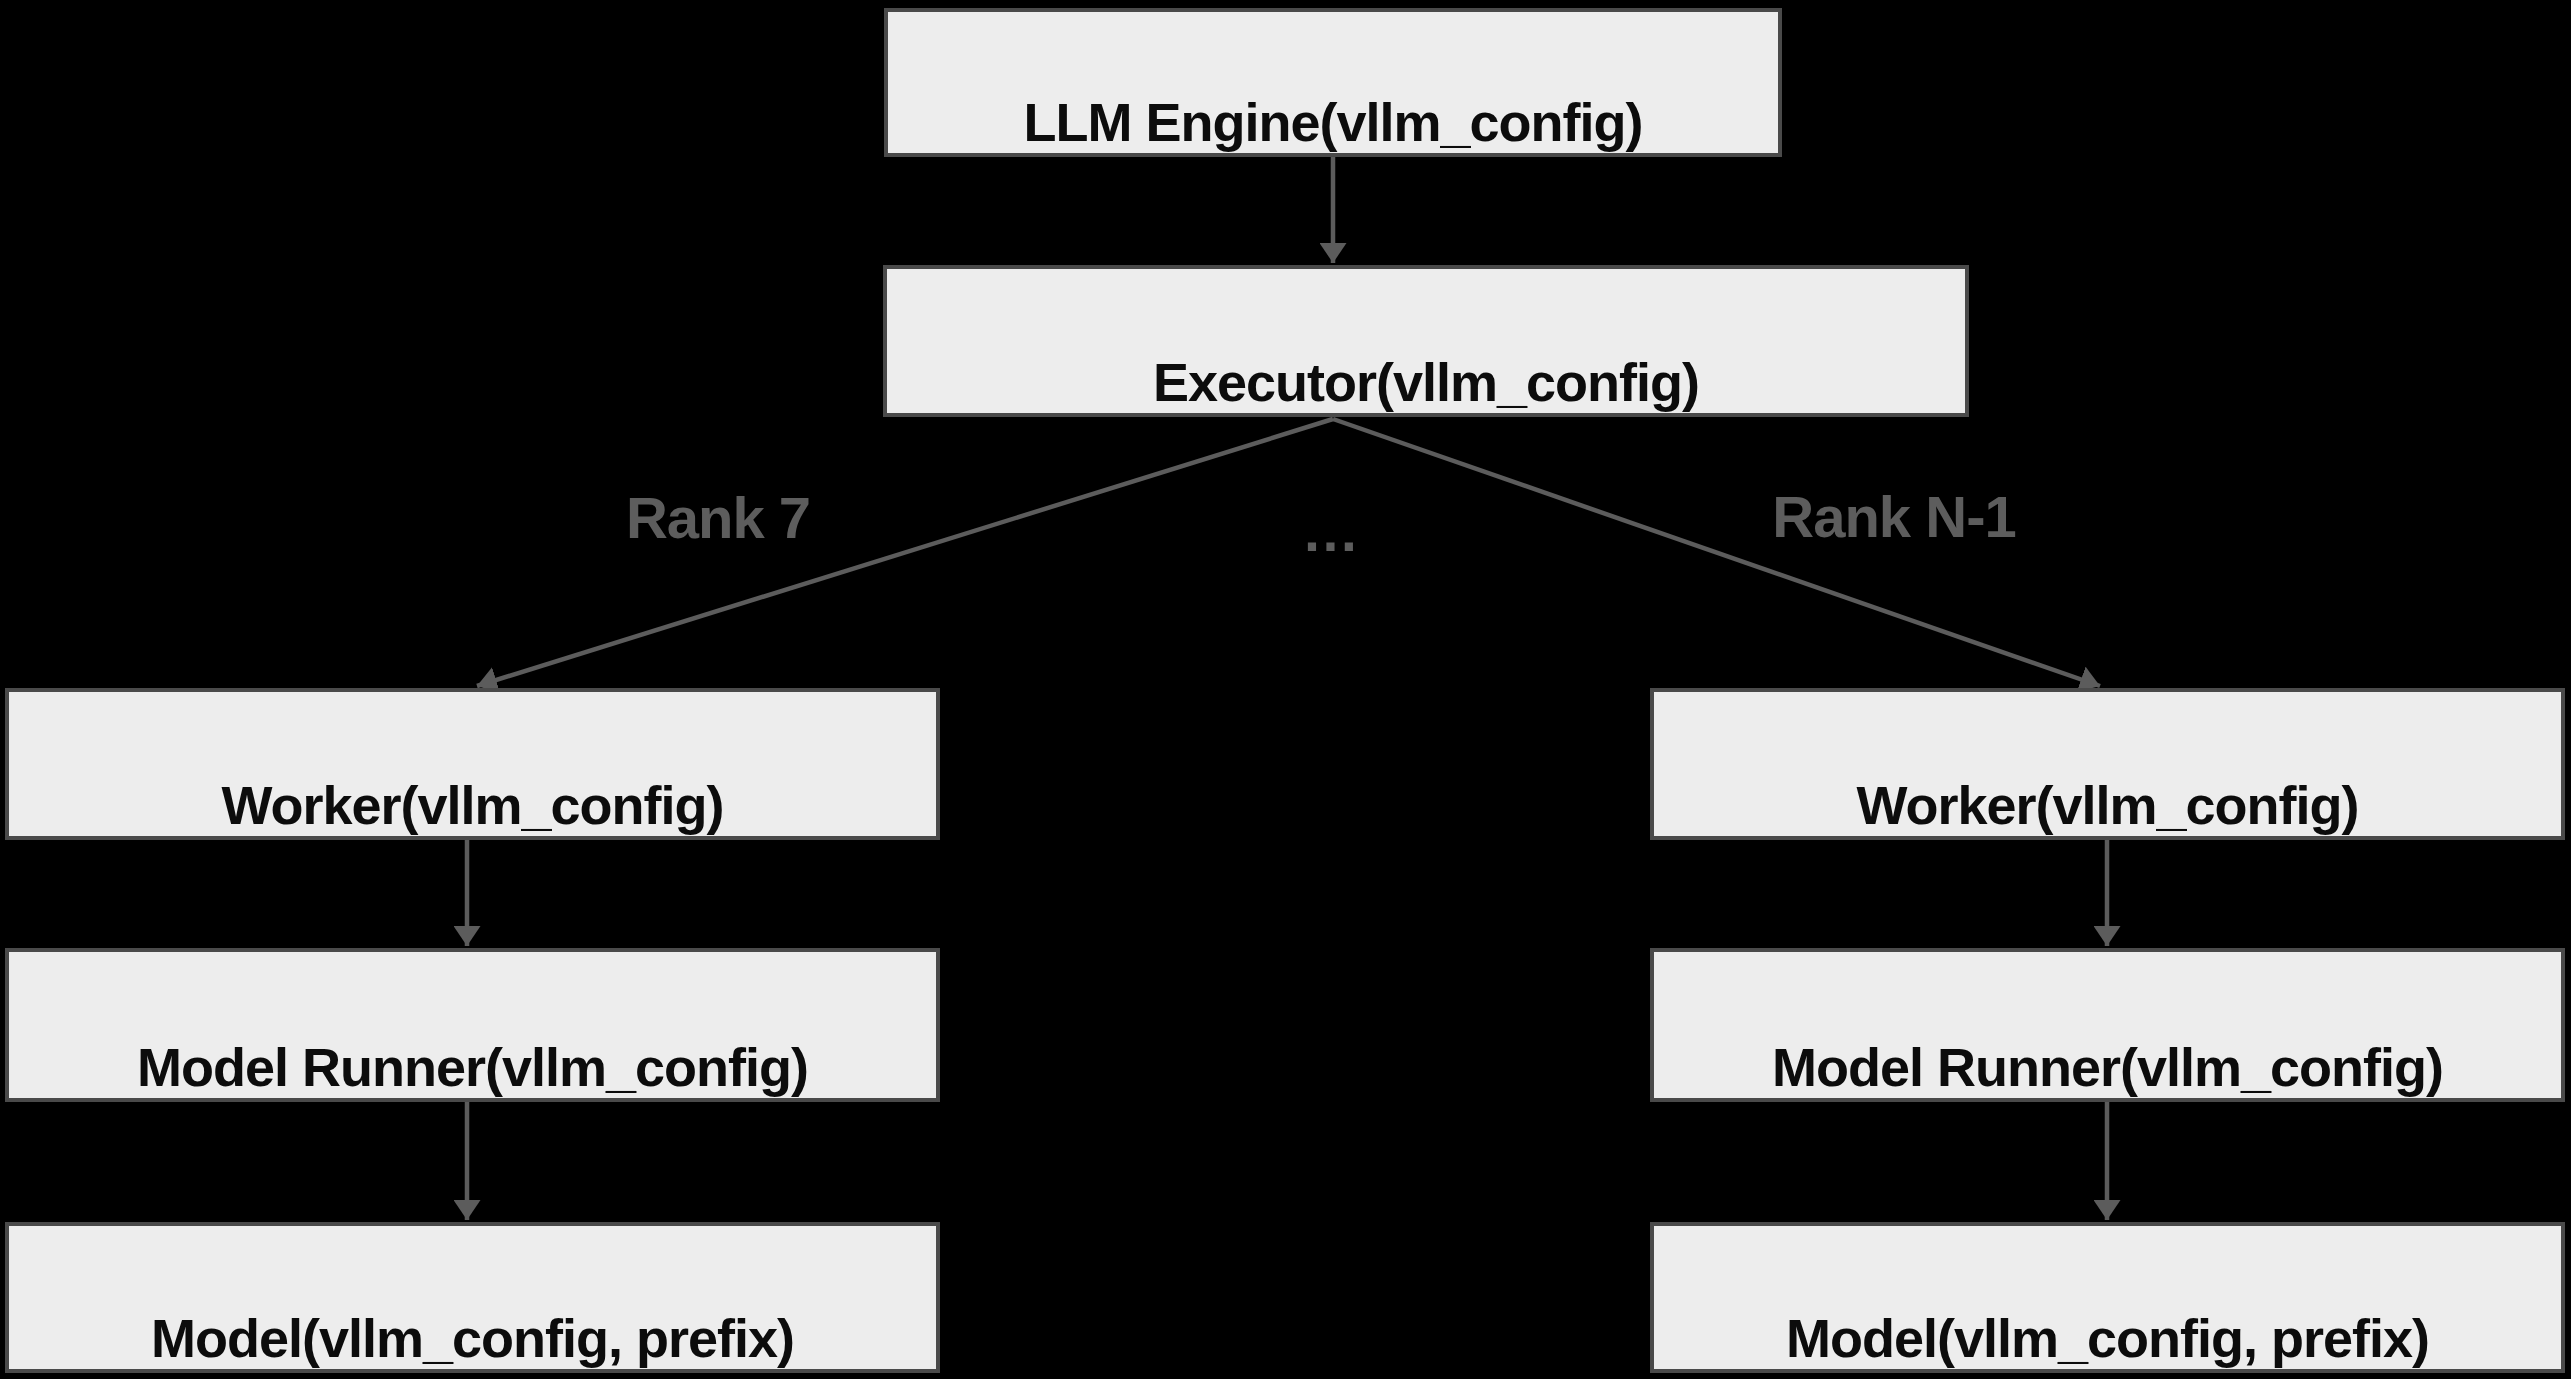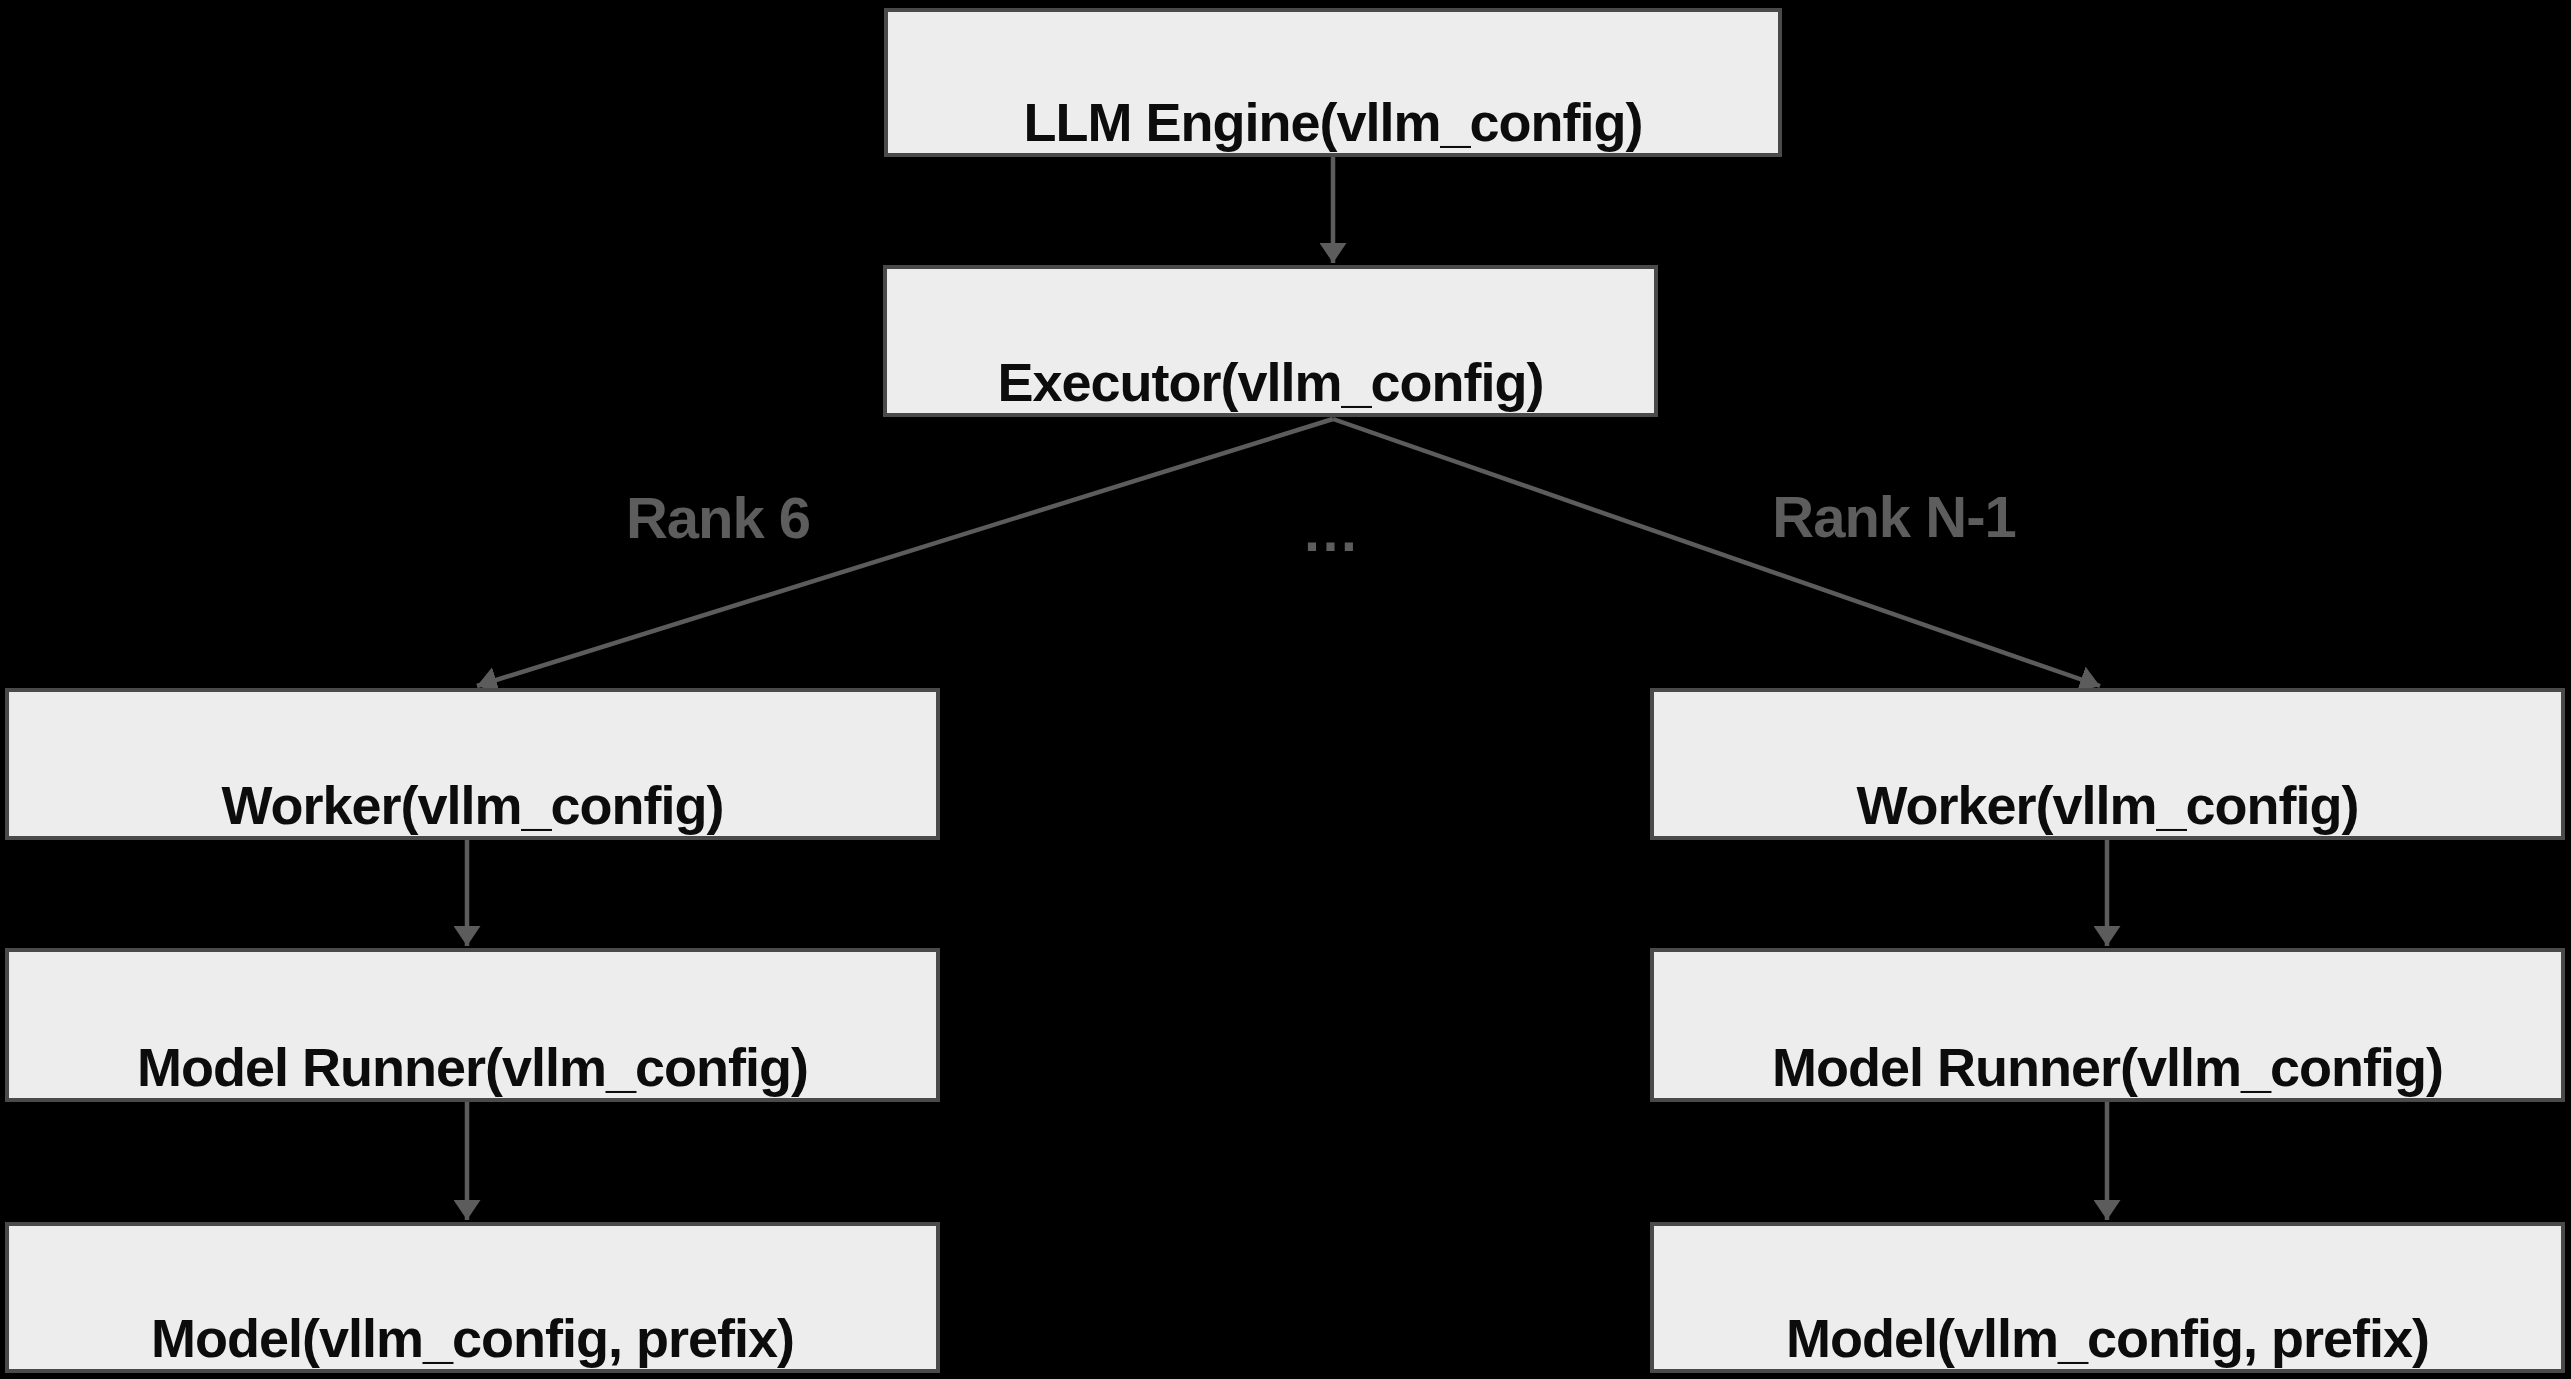--- a/index.html
+++ b/index.html
@@ -37,21 +37,21 @@
     position: absolute;
     transform: translate(-50%, -50%);
     color: #5d5d5d;
     font-size: 58px;
     font-weight: 700;
     letter-spacing: -1px;
     white-space: nowrap;
   }
   
   .n-engine   { left: 884px;  top: 8px;    width: 898px; height: 149px; }
-  .n-executor { left: 883px;  top: 265px;  width: 775px; height: 152px; }
+  .n-executor { left: 883px;  top: 265px;  width: 1086px; height: 152px; }
   .n-worker-l { left: 5px;    top: 688px;  width: 935px; height: 152px; }
   .n-runner-l { left: 5px;    top: 948px;  width: 935px; height: 154px; }
   .n-model-l  { left: 5px;    top: 1222px; width: 935px; height: 151px; }
   .n-worker-r { left: 1650px; top: 688px;  width: 915px; height: 152px; }
   .n-runner-r { left: 1650px; top: 948px;  width: 915px; height: 154px; }
   .n-model-r  { left: 1650px; top: 1222px; width: 915px; height: 151px; }
   .l-rank0 { left: 718px;  top: 517px; }
   .l-dots  { left: 1330px; top: 530px; }
   .l-rankn { left: 1894px; top: 516px; }
 </style>
@@ -78,21 +78,21 @@
   </svg>
 
   <div class="node n-engine">
     <span class="node-label">LLM Engine(vllm_config)</span>
   </div>
 
   <div class="node n-executor">
     <span class="node-label">Executor(vllm_config)</span>
   </div>
 
-  <div class="edge-label l-rank0">Rank 6</div>
+  <div class="edge-label l-rank0">Rank 7</div>
 
   <div class="edge-label l-dots">…</div>
 
   <div class="edge-label l-rankn">Rank N-1</div>
 
   <div class="node n-worker-l">
     <span class="node-label">Worker(vllm_config)</span>
   </div>
 
   <div class="node n-worker-r">

